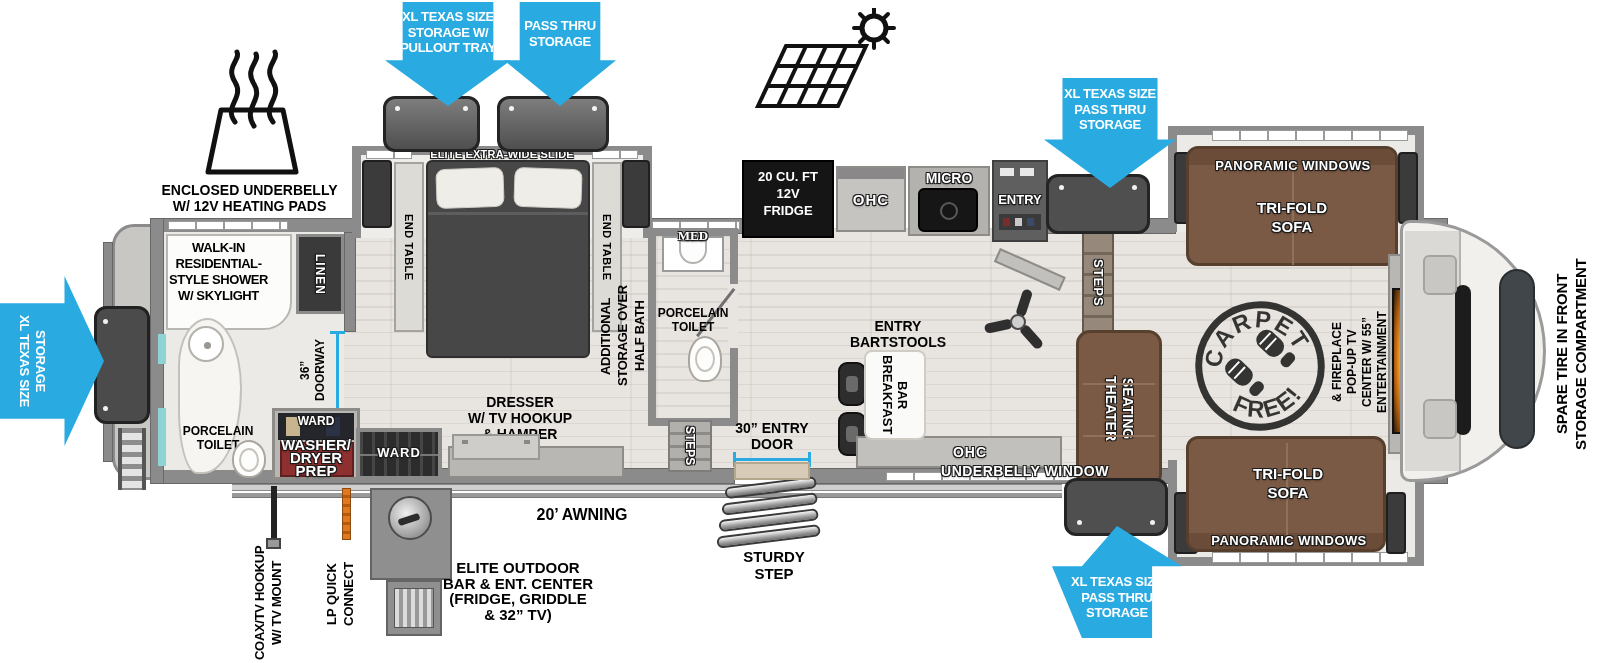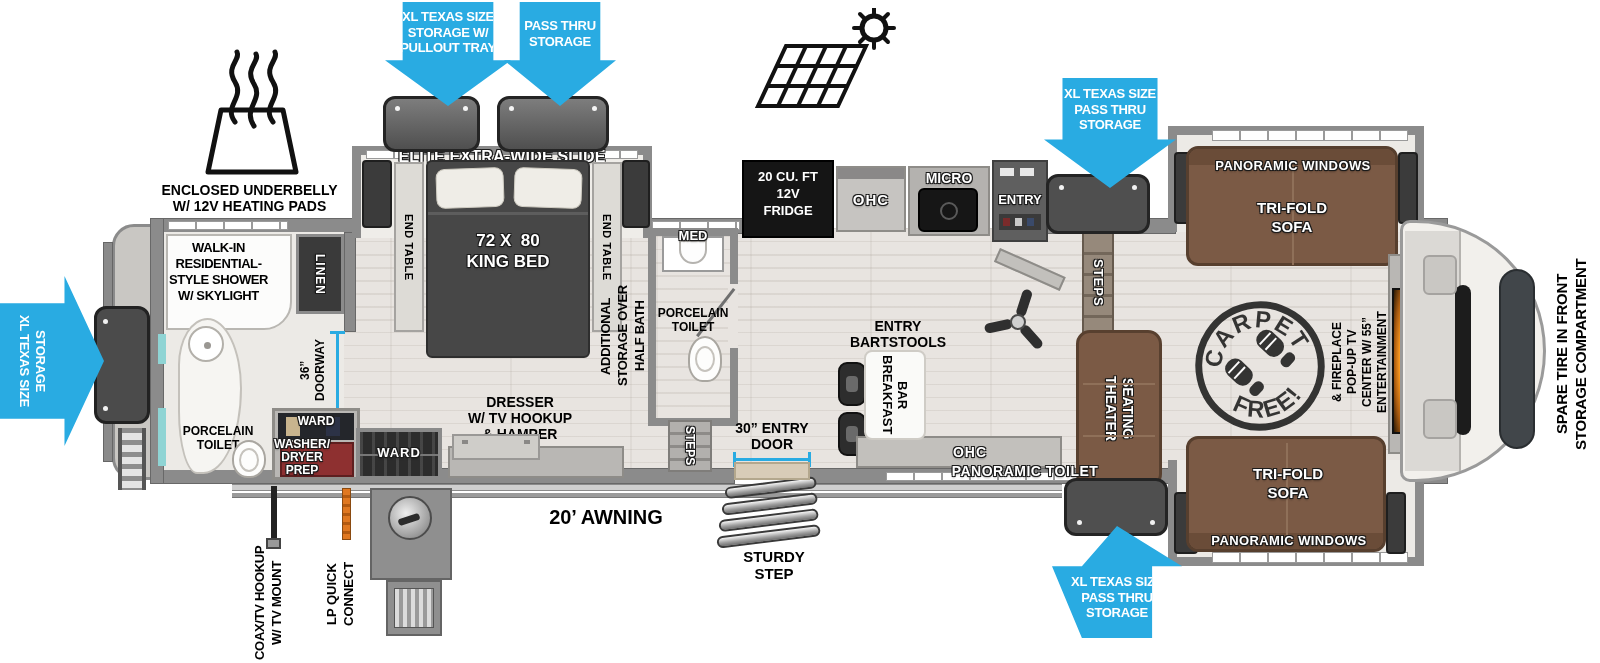--- a/index.html
+++ b/index.html
@@ -83,28 +83,28 @@
   <div class="abs txt ml blab vrl r180 flexc" style="left:294px;top:328px;width:38px;height:84px;font-size:12px;line-height:15px;">36”
 DOORWAY</div>
 
   <div class="abs cab" style="left:272px;top:408px;width:88px;height:72px;border-width:3px;"></div>
   <div class="abs" style="left:278px;top:413px;width:76px;height:27px;background:#24262b;">
     <div class="abs" style="left:8px;top:4px;width:14px;height:19px;background:#c8b48e;"></div>
     <div class="abs" style="left:48px;top:4px;width:14px;height:19px;background:#2c3246;"></div>
   </div>
   <div class="abs txt wlab" style="left:272px;top:414px;width:88px;font-size:12px;">WARD</div>
   <div class="abs" style="left:280px;top:442px;width:74px;height:35px;background:#8e3030;border:2px solid #5e1f1f;"></div>
-  <div class="abs txt ml wlab" style="left:256px;top:438px;width:92px;font-size:12px;line-height:13px;">WASHER/
+  <div class="abs txt ml wlab" style="left:270px;top:438px;width:92px;font-size:15px;line-height:13px;">WASHER/
 DRYER
 PREP</div>
 
   <div class="abs" style="left:352px;top:146px;width:300px;height:92px;background:#efede9;border:9px solid #8b8b8b;border-bottom:none;"></div>
   <div class="abs winband" style="left:366px;top:150px;width:46px;height:9px;"></div>
   <div class="abs winband" style="left:592px;top:150px;width:46px;height:9px;"></div>
-  <div class="abs txt wlab" actable="false" style="left:368px;top:148px;width:268px;font-size:16px;letter-spacing:.2px;">ELITE EXTRA-WIDE SLIDE</div>
+  <div class="abs txt wlab" actable="false" style="left:368px;top:148px;width:268px;font-size:11px;letter-spacing:.2px;">ELITE EXTRA-WIDE SLIDE</div>
   <div class="abs darkwin" style="left:362px;top:160px;width:30px;height:68px;"></div>
   <div class="abs darkwin" style="left:622px;top:160px;width:28px;height:68px;"></div>
   <div class="abs sbox" style="left:383px;top:96px;width:97px;height:56px;">
     <div class="dot" style="left:9px;top:7px;"></div>
       <div class="dot" style="right:9px;top:7px;"></div>
   </div>
   <div class="abs sbox" style="left:497px;top:96px;width:112px;height:56px;">
     <div class="dot" style="left:9px;top:7px;"></div>
       <div class="dot" style="right:9px;top:7px;"></div>
   </div>
@@ -113,22 +113,20 @@
     <span class="txt vrl blab" style="font-size:11px;letter-spacing:.5px;">END TABLE</span>
   </div>
   <div class="abs flexc" style="left:592px;top:162px;width:30px;height:170px;background:#dddbd6;border:2px solid #a5a3a0;">
     <span class="txt vrl blab" style="font-size:11px;letter-spacing:.5px;">END TABLE</span>
   </div>
   <div class="abs" style="left:426px;top:160px;width:164px;height:198px;background:#474747;border:2px solid #2e2e2e;border-radius:6px;">
     <div class="abs" style="left:8px;top:6px;width:68px;height:40px;background:#efede7;border:1px solid #cfccc2;border-radius:9px;transform:rotate(-2deg);"></div>
     <div class="abs" style="left:86px;top:6px;width:68px;height:40px;background:#efede7;border:1px solid #cfccc2;border-radius:9px;transform:rotate(2deg);"></div>
     <div class="abs" style="left:0;top:50px;width:100%;height:3px;background:#5d5d5d;"></div>
   </div>
-  <div class="abs txt ml wlab" style="left:426px;top:230px;width:164px;font-size:17px;line-height:21px;">72 X  80
-KING BED</div>
 
   <div class="abs txt ml blab" style="left:428px;top:394px;width:184px;font-size:14px;line-height:16px;">DRESSER
 W/ TV HOOKUP
 &amp; HAMPER</div>
   <div class="abs" style="left:356px;top:428px;width:86px;height:52px;background:#2c2c2c;border:4px solid #8b8b8b;background-image:repeating-linear-gradient(90deg,rgba(255,255,255,.12) 0 3px,transparent 3px 12px);">
     <div class="abs" style="left:0;top:22px;width:100%;height:2px;background:#777;"></div>
     <div class="abs txt wlab" style="left:0;top:13px;width:100%;font-size:13px;letter-spacing:1px;">WARD</div>
   </div>
   <div class="abs cab" style="left:448px;top:446px;width:176px;height:32px;"></div>
   <div class="abs" style="left:452px;top:434px;width:88px;height:26px;background:#cfcdc9;border:2px solid #9a9896;">
@@ -138,21 +136,21 @@
 
   <div class="abs txt ml blab vrl r180 flexc" style="left:594px;top:248px;width:56px;height:176px;font-size:13px;line-height:17px;letter-spacing:-.3px;">ADDITIONAL
 STORAGE OVER
 HALF BATH</div>
   <div class="abs floor" style="left:648px;top:228px;width:90px;height:198px;border:8px solid #8b8b8b;"></div>
   <div class="abs" style="left:728px;top:284px;width:10px;height:64px;background:#e8e4e0;"></div>
   <div class="abs" style="left:733px;top:288px;width:3px;height:60px;background:#6f6f6f;transform:rotate(38deg);transform-origin:top left;"></div>
   <div class="abs" style="left:662px;top:236px;width:62px;height:36px;background:#fff;border:2px solid #9a9a9a;">
     <div class="abs" style="left:15px;top:2px;width:28px;height:24px;background:#fdfdfd;border:2px solid #b5b3af;border-radius:0 0 28px 28px;"></div>
   </div>
-  <div class="abs txt wlab" style="left:660px;top:228px;width:66px;font-size:13px;">MED</div>
+  <div class="abs txt wlab" style="left:660px;top:228px;width:66px;font-size:13px;font-family:Liberation Serif, serif;">MED</div>
   <div class="abs txt ml blab" style="left:650px;top:306px;width:86px;font-size:12px;line-height:14px;">PORCELAIN
 TOILET</div>
   <div class="abs" style="left:688px;top:336px;width:34px;height:46px;background:#fdfdfc;border:2px solid #a9a6a0;border-radius:50% 50% 42% 42%;">
     <div class="abs" style="left:5px;top:8px;width:20px;height:26px;border:2px solid #c6c3bd;border-radius:50%;"></div>
   </div>
   <div class="abs" style="left:668px;top:420px;width:44px;height:52px;background:repeating-linear-gradient(180deg,#b2b0ad 0 10px,#8d8b88 10px 13px);border:2px solid #7f7d7a;">
     <div class="abs txt vrl wlab flexc" style="left:0;top:0;width:100%;height:100%;font-size:12px;">STEPS</div>
   </div>
 
   <div class="abs" style="left:742px;top:160px;width:92px;height:78px;background:#151515;border:2px solid #000;"></div>
@@ -188,21 +186,21 @@
   </div>
   <div class="abs" style="left:838px;top:412px;width:28px;height:44px;background:#2d2d2d;border:2px solid #111;border-radius:9px;">
     <div class="abs" style="left:6px;top:12px;width:12px;height:16px;background:#6a6a6a;border-radius:4px;"></div>
   </div>
   <div class="abs counter" style="left:856px;top:436px;width:206px;height:32px;"></div>
   <div class="abs flexc" style="left:864px;top:350px;width:62px;height:90px;background:#fafaf8;border:2px solid #cfccc6;border-radius:8px;">
     <span class="txt ml blab vlr" style="font-size:13px;line-height:15px;text-align:center;">BREAKFAST
 BAR</span>
   </div>
   <div class="abs txt wlab" style="left:938px;top:444px;width:64px;font-size:14px;letter-spacing:1px;z-index:5;">OHC</div>
-  <div class="abs txt wlab" style="left:880px;top:463px;width:290px;font-size:14px;letter-spacing:.5px;z-index:5;">PANORAMIC TOILET</div>
+  <div class="abs txt wlab" style="left:880px;top:463px;width:290px;font-size:14px;letter-spacing:.5px;z-index:5;">UNDERBELLY WINDOW</div>
 
   <svg class="abs" style="left:982px;top:286px;" width="72" height="72" viewBox="0 0 72 72">
     <g fill="#2f2f2f">
       <rect x="31" y="2" width="10" height="28" rx="5" transform="rotate(18 36 36)"></rect>
       <rect x="31" y="2" width="10" height="28" rx="5" transform="rotate(138 36 36)"></rect>
       <rect x="31" y="2" width="10" height="28" rx="5" transform="rotate(258 36 36)"></rect>
     </g>
     <circle cx="36" cy="36" r="7" fill="#cfcfcf" stroke="#4a4a4a" stroke-width="2"></circle>
   </svg>
 
@@ -344,38 +342,42 @@
         <line x1="138" y1="20" x2="144" y2="20"></line>
       <line x1="110" y1="6" x2="114" y2="10"></line>
         <line x1="134" y1="30" x2="138" y2="34"></line>
       <line x1="138" y1="6" x2="134" y2="10"></line>
         <line x1="114" y1="30" x2="110" y2="34"></line>
     </g>
   </svg>
 
   <div class="abs" style="left:232px;top:484px;width:830px;height:7px;background:#cfcfcf;border-top:1px solid #8a8a8a;border-bottom:1px solid #8a8a8a;"></div>
   <div class="abs" style="left:232px;top:493px;width:830px;height:5px;background:#9a9a9a;border-bottom:1px solid #777;"></div>
-  <div class="abs txt blab" style="left:544px;top:506px;width:124px;font-size:20px;">20’ AWNING</div>
+  <div class="abs txt blab" style="left:520px;top:506px;width:124px;font-size:16px;">20’ AWNING</div>
 
   <div class="abs" style="left:271px;top:486px;width:6px;height:54px;background:#222;"></div>
   <div class="abs" style="left:266px;top:538px;width:15px;height:11px;background:#999;border:2px solid #444;"></div>
   <div class="abs txt ml blab vrl r180 flexc" style="left:246px;top:544px;width:44px;height:118px;font-size:13px;line-height:17px;letter-spacing:-.3px;">COAX/TV HOOKUP
 W/ TV MOUNT</div>
   <div class="abs" style="left:342px;top:488px;width:9px;height:52px;background:repeating-linear-gradient(180deg,#e07820 0 6px,#b35a10 6px 9px);border:1px solid #8a4a10;"></div>
   <div class="abs txt ml blab vrl r180 flexc" style="left:320px;top:546px;width:40px;height:96px;font-size:13px;line-height:17px;">LP QUICK
 CONNECT</div>
 
   <div class="abs" style="left:370px;top:488px;width:82px;height:92px;background:#8f8f8f;border:2px solid #646464;">
     <div class="abs" style="left:16px;top:6px;width:44px;height:44px;border-radius:50%;background:radial-gradient(circle at 40% 38%,#efefef,#9a9a9a 70%,#6e6e6e);border:2px solid #4c4c4c;">
       <div class="abs" style="left:8px;top:18px;width:22px;height:7px;background:#2c2c2c;transform:rotate(-18deg);border-radius:3px;"></div>
     </div>
   </div>
   <div class="abs" style="left:386px;top:580px;width:56px;height:56px;background:#8f8f8f;border:2px solid #646464;">
     <div class="abs" style="left:6px;top:6px;width:40px;height:40px;background:repeating-linear-gradient(90deg,#dcdcdc 0 4px,#9a9a9a 4px 8px);border:1px solid #555;"></div>
   </div>
+  <div class="abs txt ml blab" style="left:420px;top:560px;width:196px;font-size:15px;line-height:15.5px;">ELITE OUTDOOR
+BAR &amp; ENT. CENTER
+(FRIDGE, GRIDDLE
+&amp; 32” TV)</div>
 
   <div class="abs" style="left:714px;top:482px;width:112px;height:66px;transform:rotate(-7deg);">
     <div class="abs" style="left:14px;top:0;width:92px;height:12px;border:2px solid #3a3a3a;border-radius:6px;background:linear-gradient(180deg,#f4f4f4,#9e9e9e 60%,#707070);"></div>
     <div class="abs" style="left:9px;top:16px;width:96px;height:12px;border:2px solid #3a3a3a;border-radius:6px;background:linear-gradient(180deg,#f4f4f4,#9e9e9e 60%,#707070);"></div>
     <div class="abs" style="left:4px;top:32px;width:100px;height:12px;border:2px solid #3a3a3a;border-radius:6px;background:linear-gradient(180deg,#f4f4f4,#9e9e9e 60%,#707070);"></div>
     <div class="abs" style="left:0;top:48px;width:104px;height:12px;border:2px solid #3a3a3a;border-radius:6px;background:linear-gradient(180deg,#f4f4f4,#9e9e9e 60%,#707070);"></div>
   </div>
   <div class="abs txt ml blab" style="left:726px;top:548px;width:96px;font-size:15px;line-height:17px;">STURDY
 STEP</div>
 

